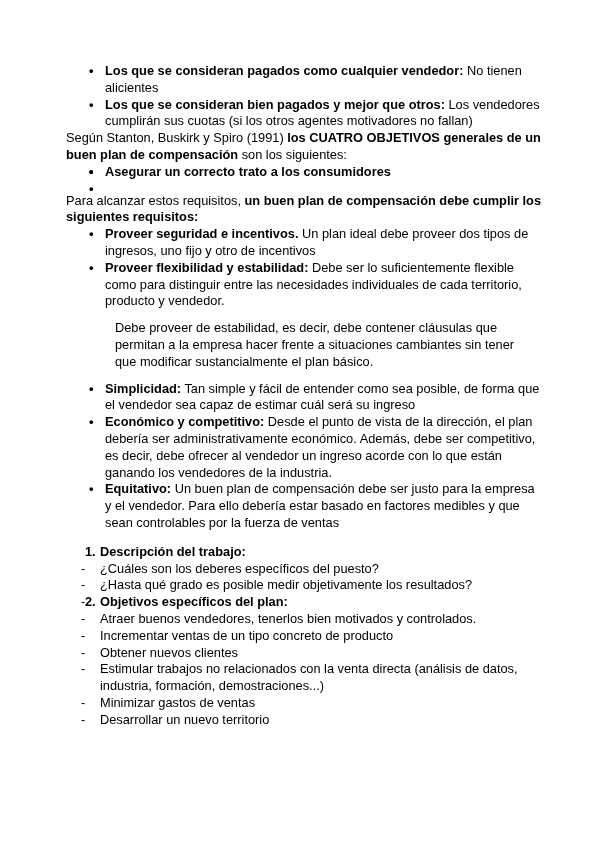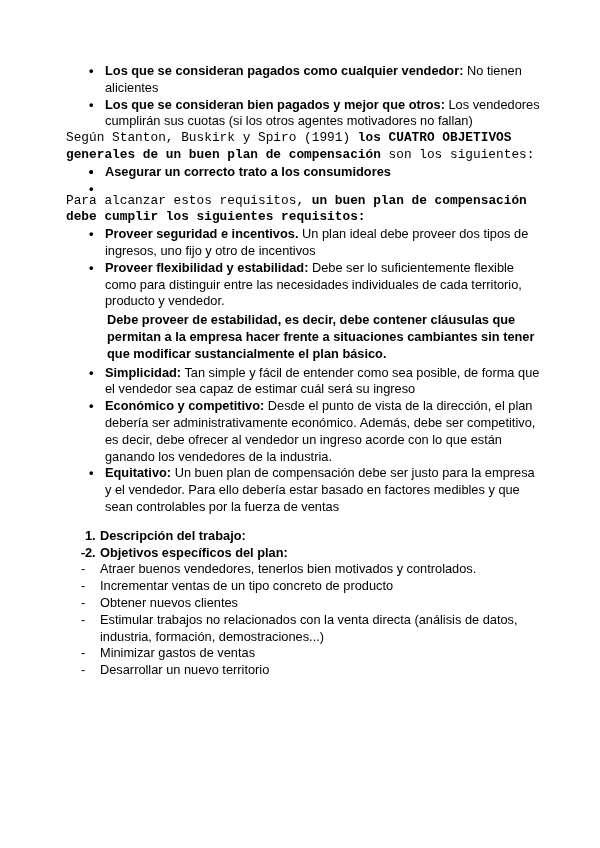--- a/index.html
+++ b/index.html
@@ -16,21 +16,20 @@
     line-height: 16.8px;
     color: #000000;
   }
   .doc {
     padding: 63px 58px 0 66px;
     width: 476px;
     box-sizing: content-box;
   }
   .para {
     margin: 0;
-    font-family: Liberation Mono, monospace;
   }
   .b {
     font-weight: 700;
   }
   ul.bullets {
     list-style: none;
     margin: 0;
     padding: 0;
   }
   ul.bullets > li {
@@ -66,22 +65,21 @@
   }
   .num-heading .num {
     position: absolute;
     left: 19px;
     top: 0;
   }
   .spacer {
     height: 12px;
   }
   .cont {
-    margin: 2px;
-    font-weight: bold;
+    margin: 10px;
   }
 </style>
 </head>
 <body>
 
 <div class="doc">
 
   <ul class="bullets">
     <li>
       <span class="marker">•</span>
@@ -153,23 +151,25 @@
   <div class="spacer"></div>
 
   <div class="num-heading">
     <span class="num">1.</span>
     <span>Descripción del trabajo:</span>
   </div>
 
   <ul class="dash-list">
     <li>
       <span class="marker">-</span>
-    </li>
-    <li>
-      <span class="marker">-</span>
+      <span>¿Cuáles son los deberes específicos del puesto?</span>
+    </li>
+    <li>
+      <span class="marker">-</span>
+      <span>¿Hasta qué grado es posible medir objetivamente los resultados?</span>
     </li>
     <li>
       <span class="marker">-</span>
     </li>
   </ul>
 
   <div class="num-heading">
     <span class="num">2.</span>
     <span>Objetivos específicos del plan:</span>
   </div>

